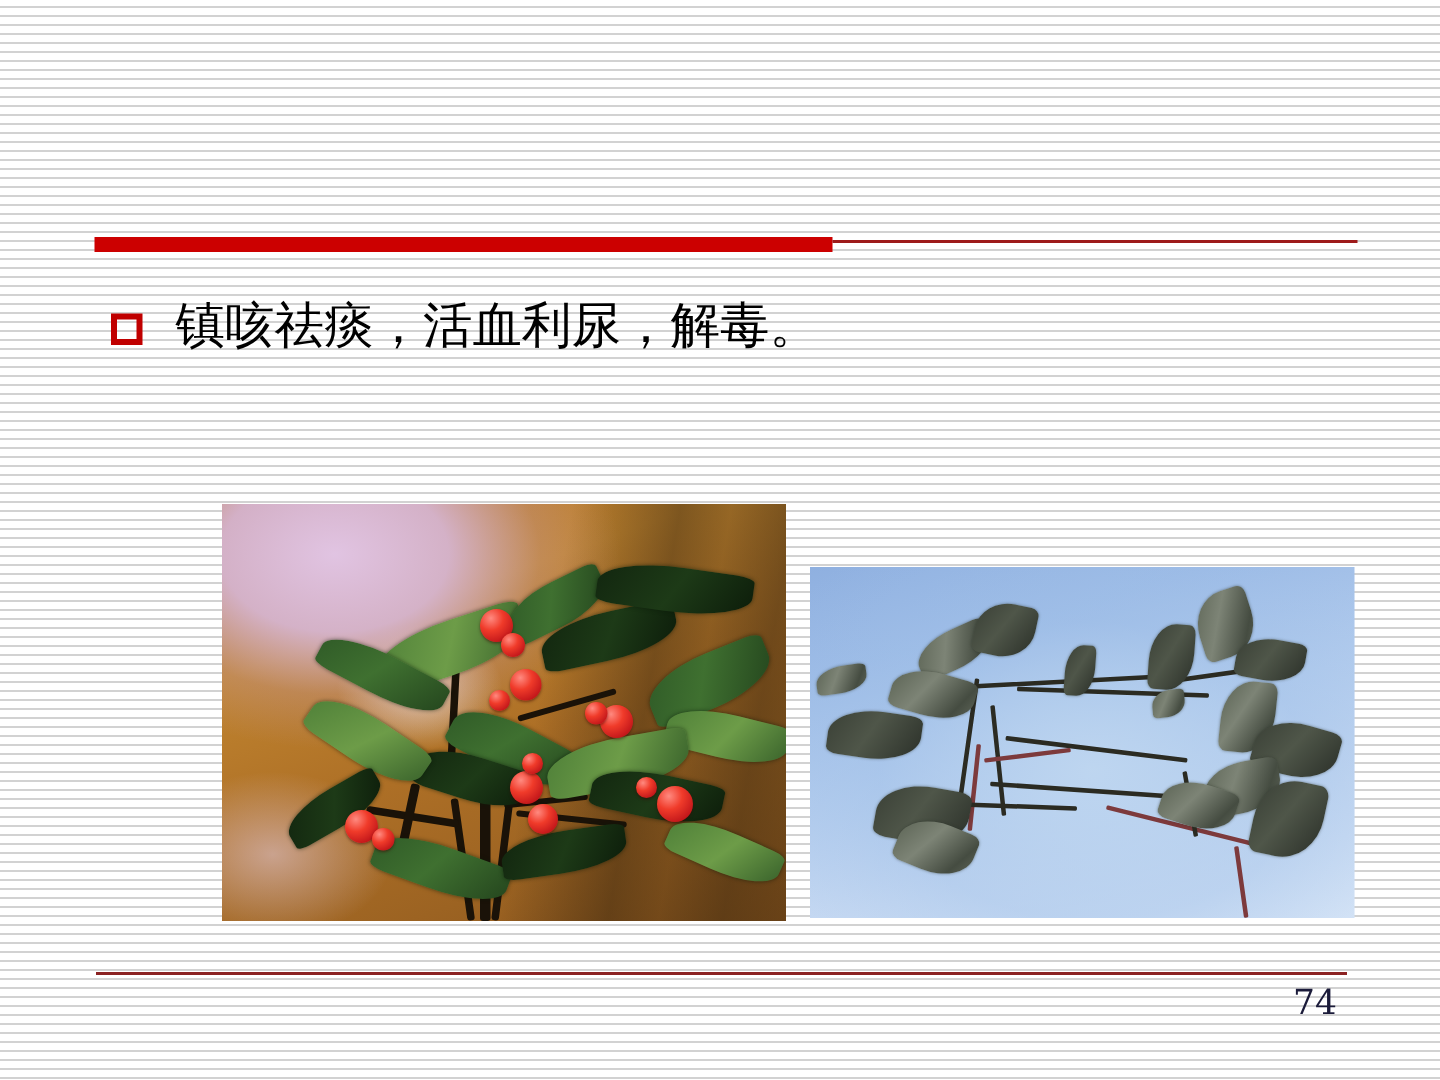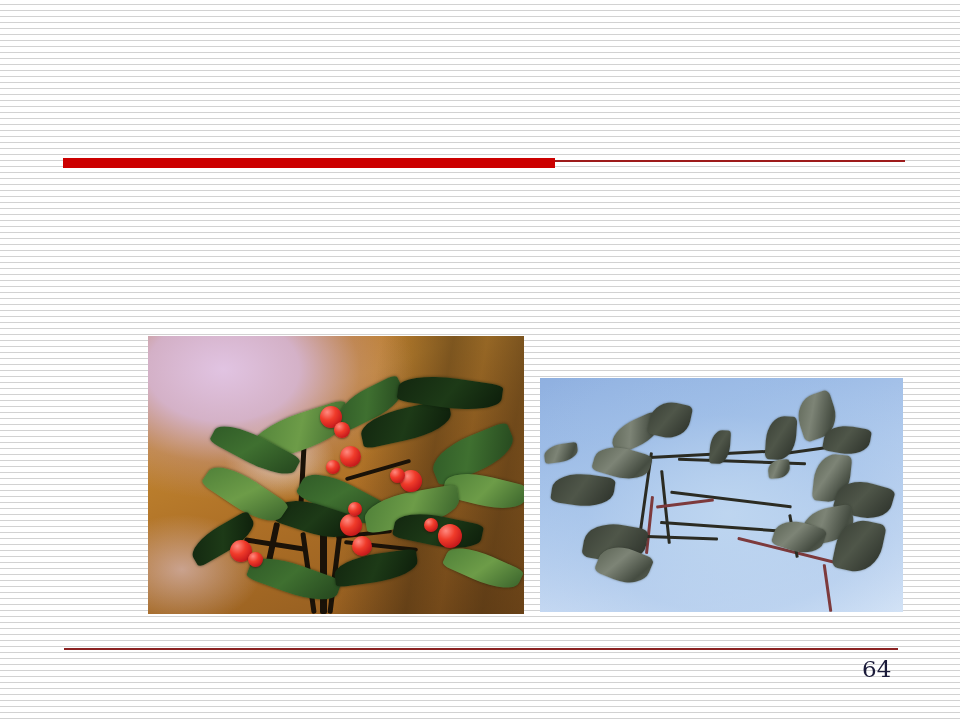--- a/index.html
+++ b/index.html
@@ -186,20 +186,24 @@
 </style>
 </head>
 <body>
 
 <div id="slide">
 
 
   <div id="title-rule-thick"></div>
   <div id="title-rule-thin"></div>
 
+  <div id="bullet-row">
+    <span id="bullet-square"></span>
+    <span id="bullet-text">镇咳祛痰，活血利尿，解毒。</span>
+  </div>
 
   <div id="photo-berries" class="photo">
 
     <div class="stem" style="left:172px; top:178px; width:7px; height:100px;"></div>
     <div class="stem" style="left:186px; top:170px; width:5px; height:108px; transform:rotate(7deg);"></div>
     <div class="stem" style="left:158px; top:196px; width:5px; height:82px; transform:rotate(-8deg);"></div>
     <div class="stem" style="left:96px; top:206px; width:62px; height:5px; transform:rotate(9deg);"></div>
     <div class="stem" style="left:188px; top:196px; width:56px; height:4px; transform:rotate(-6deg);"></div>
     <div class="stem" style="left:196px; top:208px; width:74px; height:4px; transform:rotate(6deg);"></div>
     <div class="stem" style="left:120px; top:186px; width:6px; height:60px; transform:rotate(12deg);"></div>
@@ -267,15 +271,15 @@
     <div class="hleaf" style="left:262px; top:130px; width:52px; height:34px; transform:rotate(-10deg);"></div>
     <div class="hleaf dk" style="left:296px; top:142px; width:46px; height:52px; transform:rotate(12deg);"></div>
     <div class="hleaf" style="left:234px; top:144px; width:50px; height:30px; transform:rotate(18deg);"></div>
     <div class="hleaf dk" style="left:44px; top:146px; width:62px; height:38px; transform:rotate(10deg);"></div>
     <div class="hleaf" style="left:58px; top:170px; width:52px; height:34px; transform:rotate(22deg);"></div>
     <div class="hleaf dk" style="left:170px; top:52px; width:20px; height:34px; transform:rotate(4deg);"></div>
     <div class="hleaf" style="left:228px; top:82px; width:22px; height:18px; transform:rotate(-6deg);"></div>
   </div>
 
   <div id="footer-rule"></div>
-  <div id="page-number">64</div>
+  <div id="page-number">74</div>
 
 </div>
 
 </body></html>

